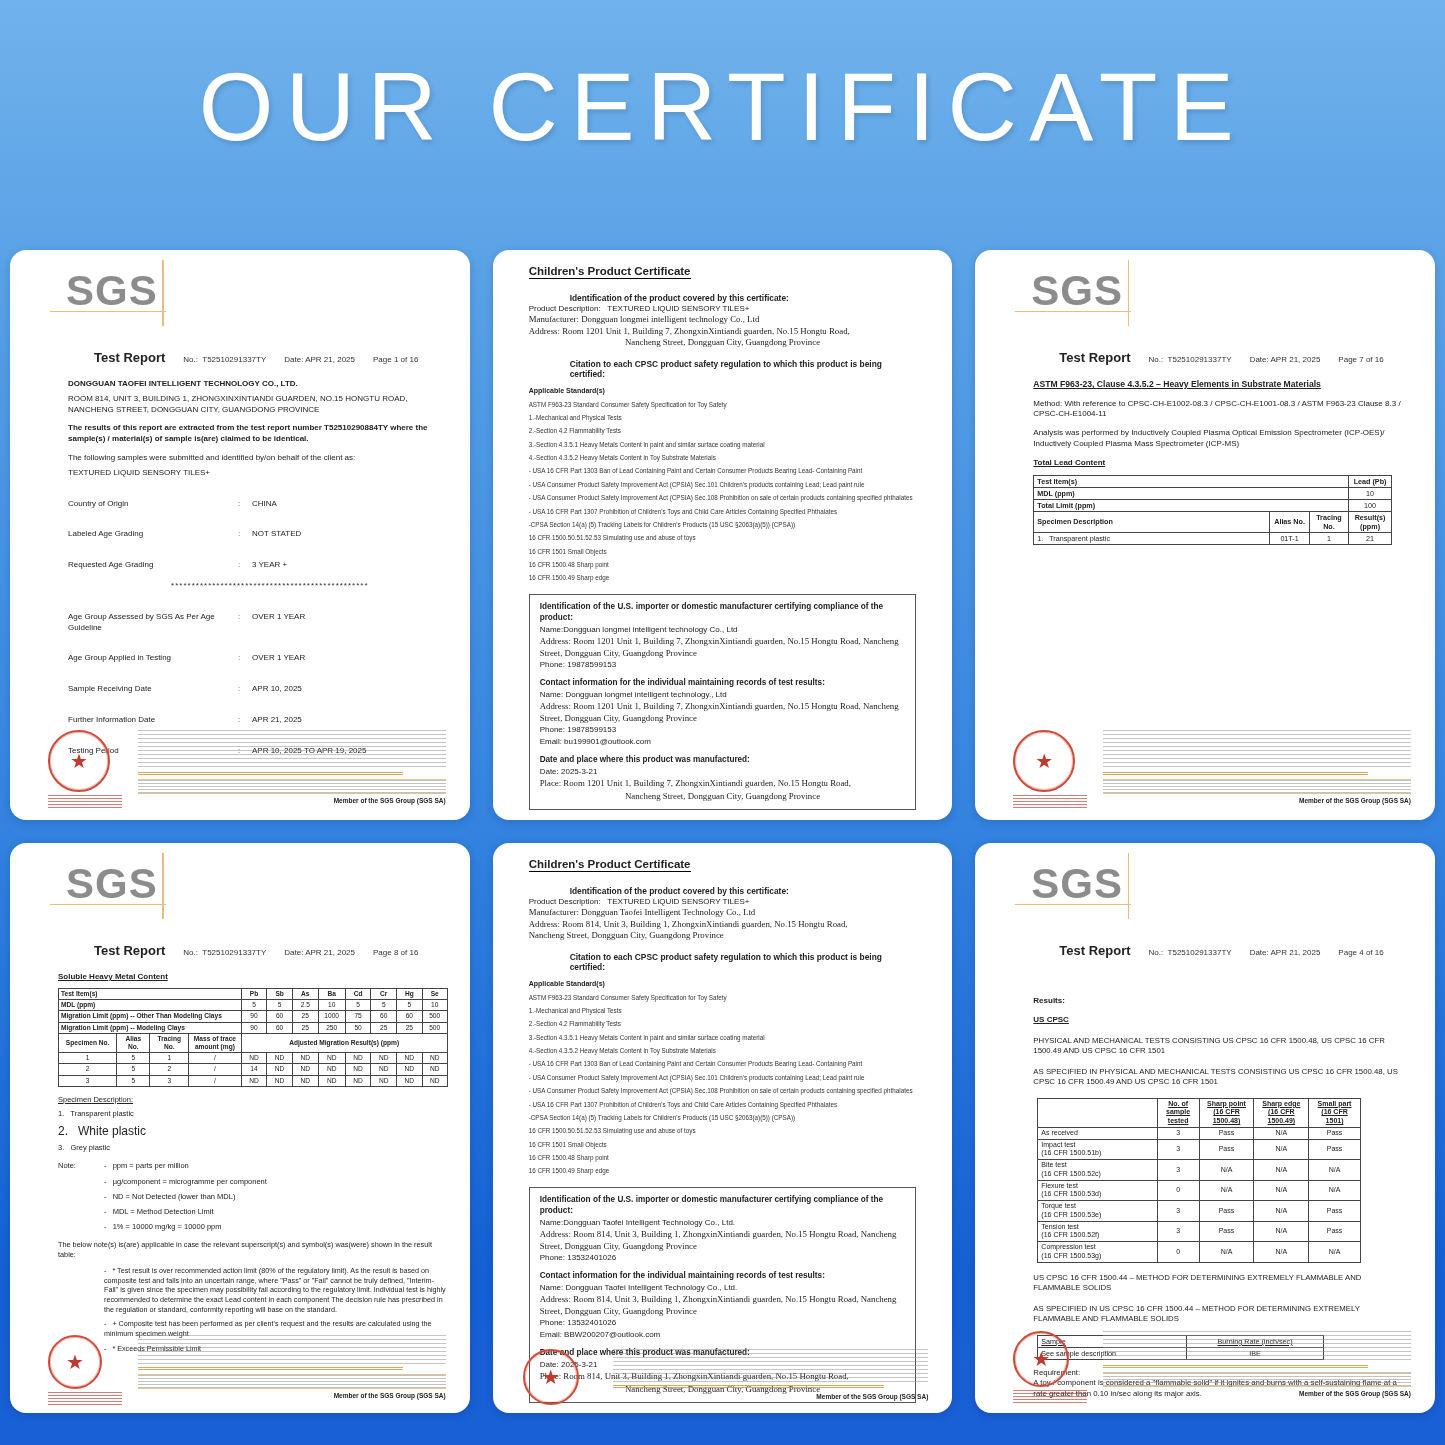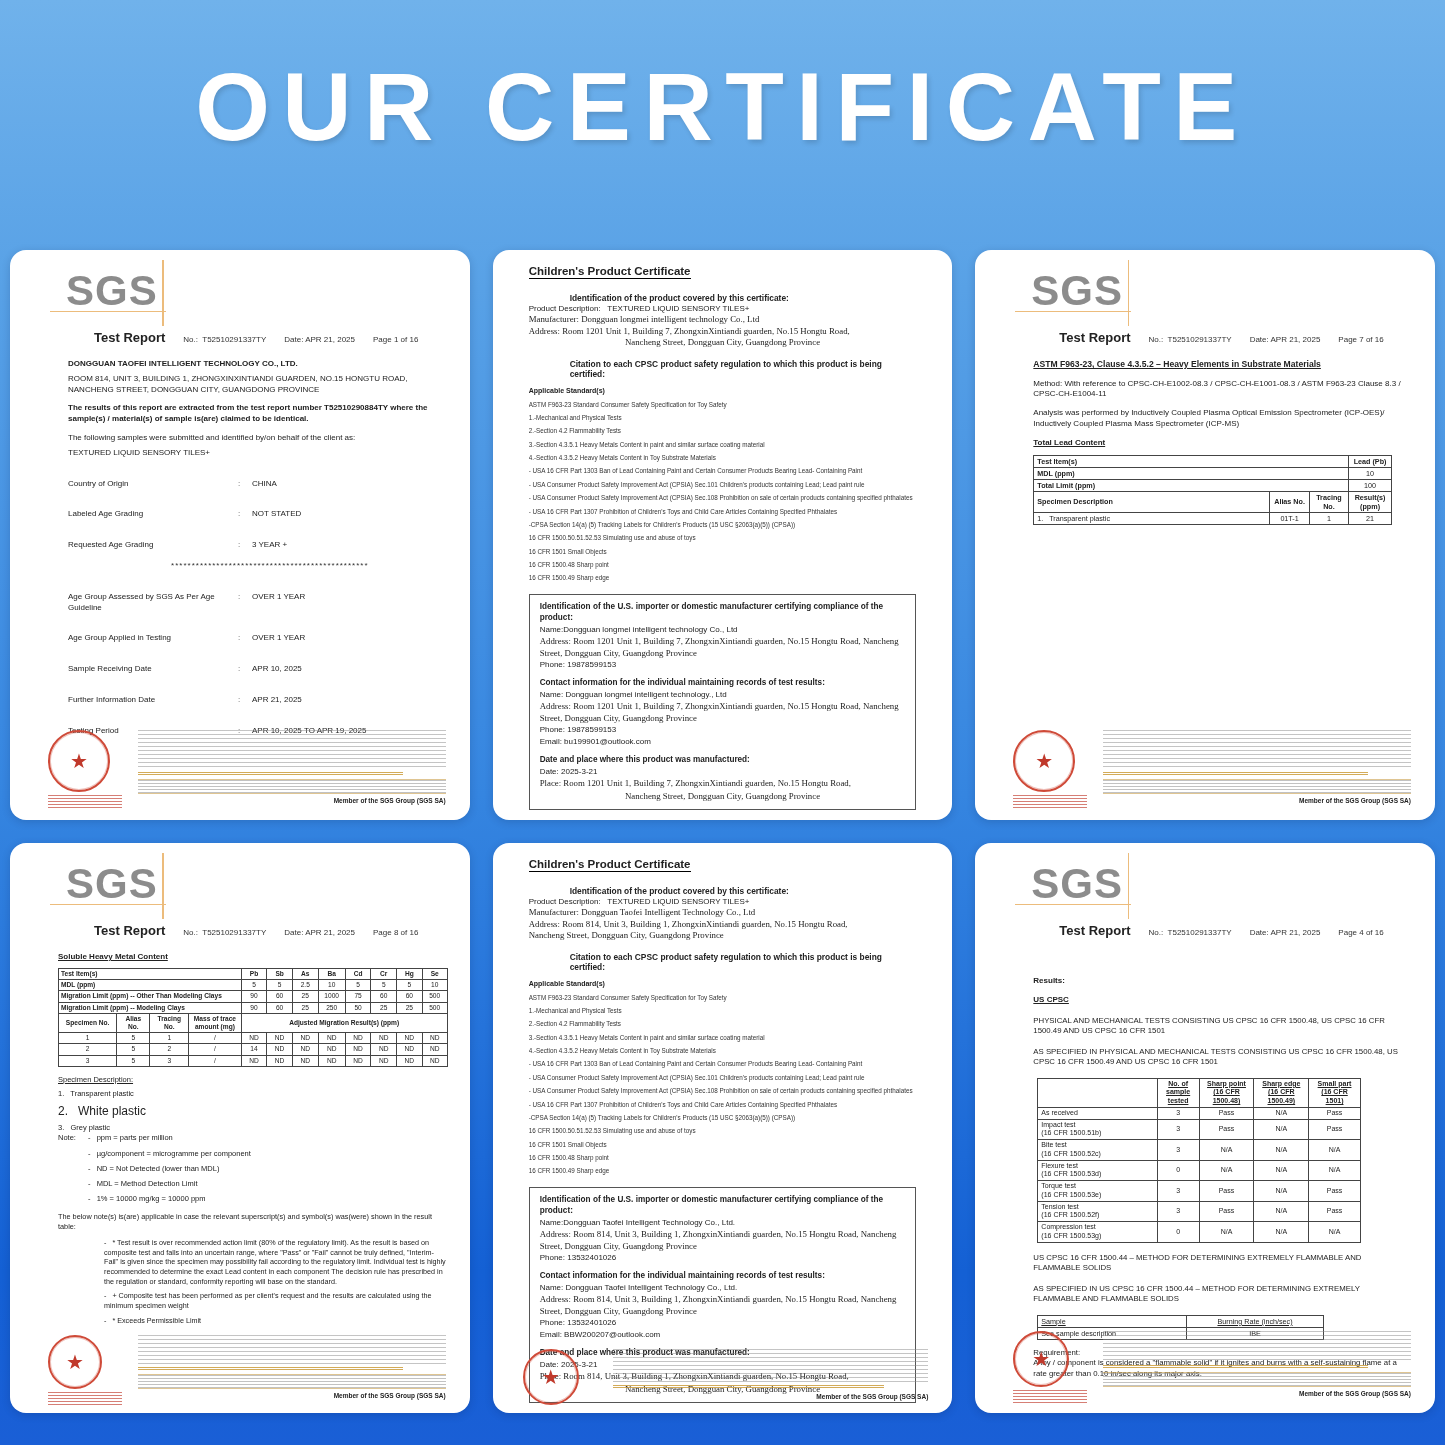--- a/index.html
+++ b/index.html
@@ -4,34 +4,34 @@
 <style>
   * { margin:0; padding:0; box-sizing:border-box; }
   html,body { width:1445px; height:1445px; overflow:hidden; }
   body {
     font-family:"Liberation Sans", sans-serif;
     background:linear-gradient(180deg,#70b2eb 0%,#58a1e6 20%,#3585e0 55%,#1460d4 88%,#1a5fd6 100%);
     position:relative; color:#222;
   }
   .title {
     margin-top:52px; text-align:center; color:#fff;
-    font-size:96px; font-weight:700; letter-spacing:0.13em;
+    font-size:96px; font-weight:400; letter-spacing:0.13em;
     text-shadow:2px 3px 5px rgba(0,0,0,.14);
     font-family:"Liberation Sans", sans-serif;
   }
   .cards {
     position:absolute; left:10px; right:10px; top:250px;
     display:grid; grid-template-columns:repeat(3,1fr); grid-template-rows:570px 570px; gap:23px;
   }
   .card {
     background:#fff; border-radius:16px; position:relative; overflow:hidden;
     box-shadow:0 2px 8px rgba(0,20,60,.18);
   }
   
-  .sgs-logo { display:inline-block; position:relative; margin:20px 0 4px 56px; line-height:1; }
+  .sgs-logo { display:inline-block; position:relative; margin:20px 0 24px 56px; line-height:1; }
   .sgs-word { font-size:42px; font-weight:bold; color:#8c8c8c; letter-spacing:1px; }
   .sgs-logo::before { content:""; position:absolute; left:-16px; right:-8px; bottom:0px; height:1.5px; background:#ecbc7c; }
   .sgs-logo::after  { content:""; position:absolute; right:-6px; top:-10px; bottom:-14px; width:1.5px; background:#ecbc7c; }
   .tr-row { display:flex; align-items:baseline; gap:18px; padding-left:84px; margin:14px 0 10px 0; }
   .tr-title { font-size:13px; font-weight:bold; }
   .tr-meta { font-size:8px; color:#333; }
   .doc-body { padding:4px 28px 0 58px; font-size:8px; line-height:1.35; }
   .b { font-weight:bold; }
   .u { text-decoration:underline; }
   .mt4{margin-top:4px;} .mt8{margin-top:8px;}
@@ -65,21 +65,21 @@
   .t3 { width:96%; }
   .t4 td { font-size:6.6px; padding:1px 2px; }
   .t6 { width:88%; margin-left:4px; }
   .t6 td { font-size:7px; }
   .t6 .sub:empty { display:none; }
   .tflame { width:78%; margin-left:4px; }
   
   .head-underline { font-size:8.6px; font-weight:bold; text-decoration:underline; margin-bottom:8px; }
   .method { font-size:8px; margin-bottom:8px; }
   
-  .note-row { display:flex; gap:2px; }
+  .note-row { display:flex; gap:18px; margin-top:8px; }
   .note-list p { margin-top:5px; padding-left:10px; }
   .fn { margin-top:5px; padding-left:46px; }
   .fn-wrap { margin-top:6px; }
   .spec-item { margin-top:4px; }
   
   .cpc { padding:14px 36px 0 36px; font-size:8px; line-height:1.3; }
   .cpc-title-row { text-align:left; margin-bottom:14px; }
   .cpc-title { font-size:11.5px; font-weight:bold; border-bottom:1.5px solid #000; padding-bottom:1px; }
   .cpc h3 { font-size:8.4px; font-weight:bold; margin-top:10px;padding-left:41px; }
   .serif { font-family:"Liberation Serif", serif; font-size:8.8px; }

